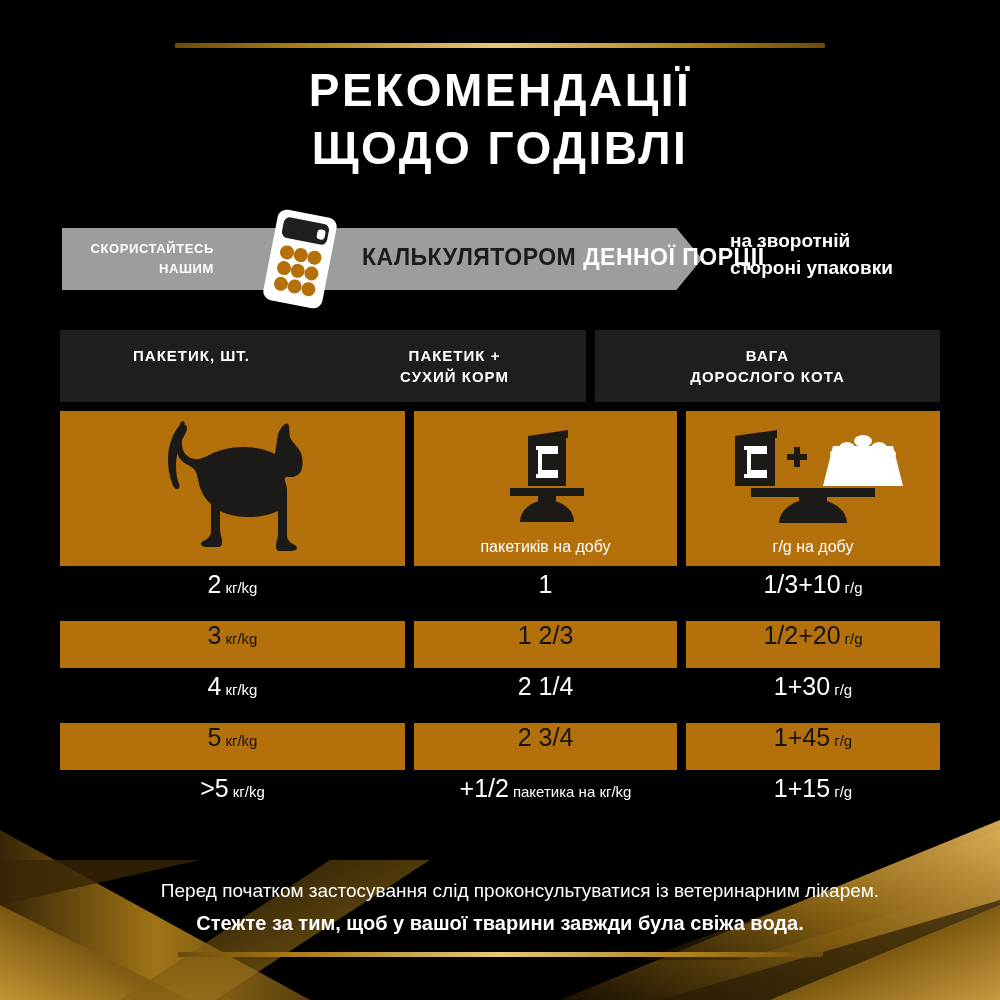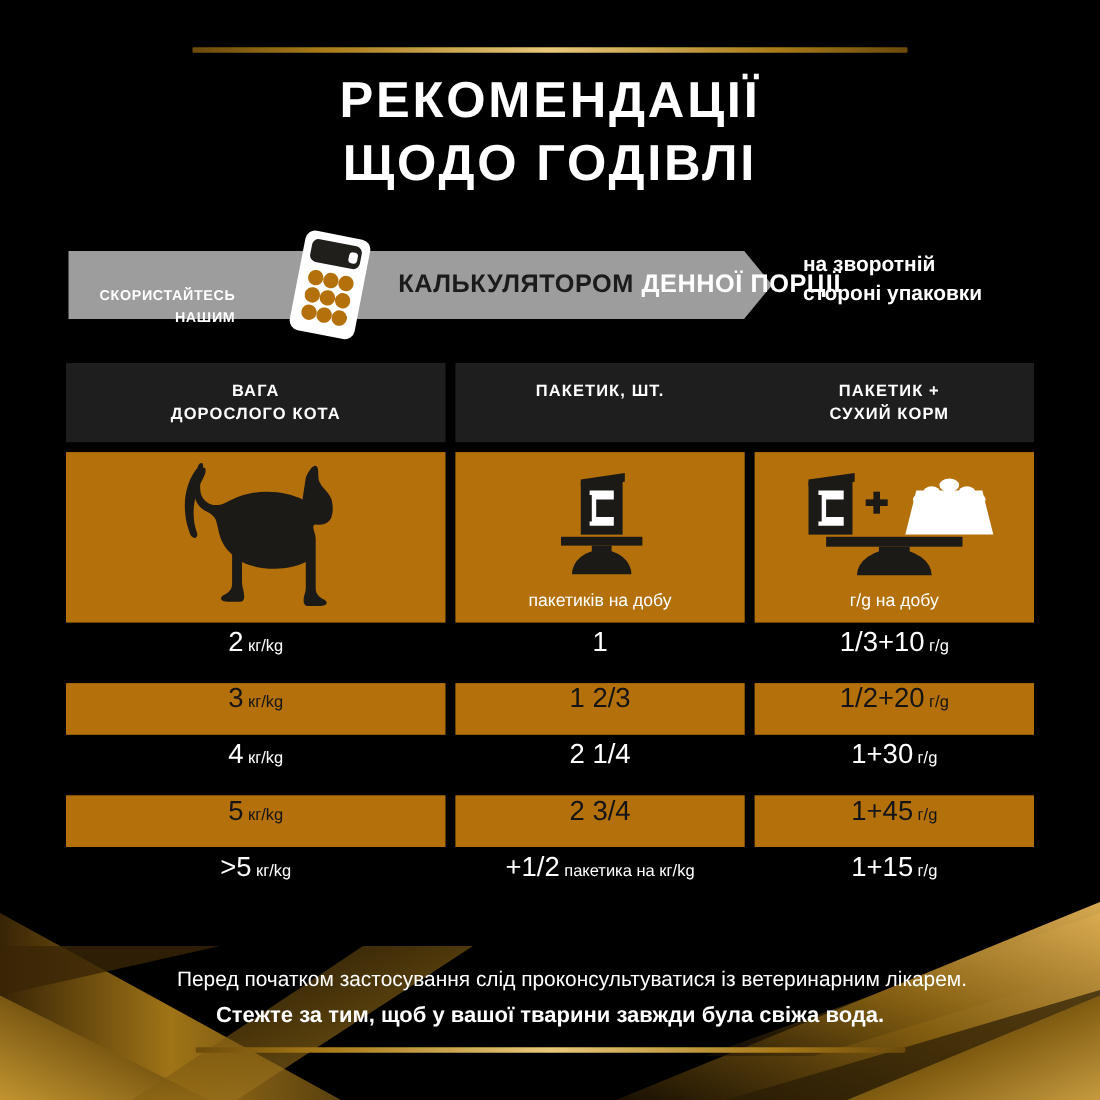--- a/index.html
+++ b/index.html
@@ -69,21 +69,20 @@
     position: absolute;
     left: 12px;
     top: 11px;
     width: 140px;
     text-align: right;
     color: #ffffff;
     font-size: 13px;
     font-weight: bold;
     letter-spacing: 0.6px;
     line-height: 1.5;
-    margin-top: 20px;
   }
   .calc-icon {
     position: absolute;
     left: 207px;
     top: -16px;
     width: 62px;
     height: 94px;
     transform: rotate(11deg);
   }
   .banner-main-text {
@@ -270,33 +269,33 @@
   </div>
 
   <div class="banner-side">
     <div>на зворотній</div>
     <div>стороні упаковки</div>
   </div>
 
   <div class="table">
 
     <div class="hdr-row">
-      <div class="hdr-cell c1">
-        <div>
-          <div>ВАГА</div>
-          <div>ДОРОСЛОГО КОТА</div>
-        </div>
-      </div>
       <div class="hdr-cell c23">
         <div class="inner">
           <div class="sub">ПАКЕТИК, ШТ.</div>
           <div class="sub">
             <div>ПАКЕТИК +</div>
             <div>СУХИЙ КОРМ</div>
           </div>
+        </div>
+      </div>
+      <div class="hdr-cell c1">
+        <div>
+          <div>ВАГА</div>
+          <div>ДОРОСЛОГО КОТА</div>
         </div>
       </div>
     </div>
 
     <div class="icon-row">
 
       <div class="icon-cell c1">
         <div class="icon-art">
           <svg width="210" height="135" viewBox="0 0 210 135">
             <path fill="#1c1a17" d="M150 18c4-9 8-12 10-10 2 2 1 9 2 13 2 6 8 9 11 16 2 6 2 13 0 18-2 4-6 6-10 6-3 0-5-1-6 1-1 3 2 7 2 12v45c0 3 1 5 3 7 3 3 7 3 7 6 0 2-3 3-7 3h-10c-3 0-4-2-4-5 0-5 2-7 2-12V95c-8 4-18 6-28 6-12 0-22-2-30-6v18c0 5 2 8 2 13 0 3-1 5-4 5H80c-4 0-7-1-7-3 0-3 4-3 7-6 2-2 3-4 3-7V88c-6-5-10-12-12-20-1-5-2-9-3-12-2-4-6-6-10-8-5-3-8-7-9-13-1-8 1-18 2-24 1-4 2-6 4-6 2 0 2 3 1 7-2 7-3 16-1 22 2 5 6 8 11 9 6 1 11-2 17-5 9-4 19-7 31-7 14 0 25 3 33 7z"></path>

